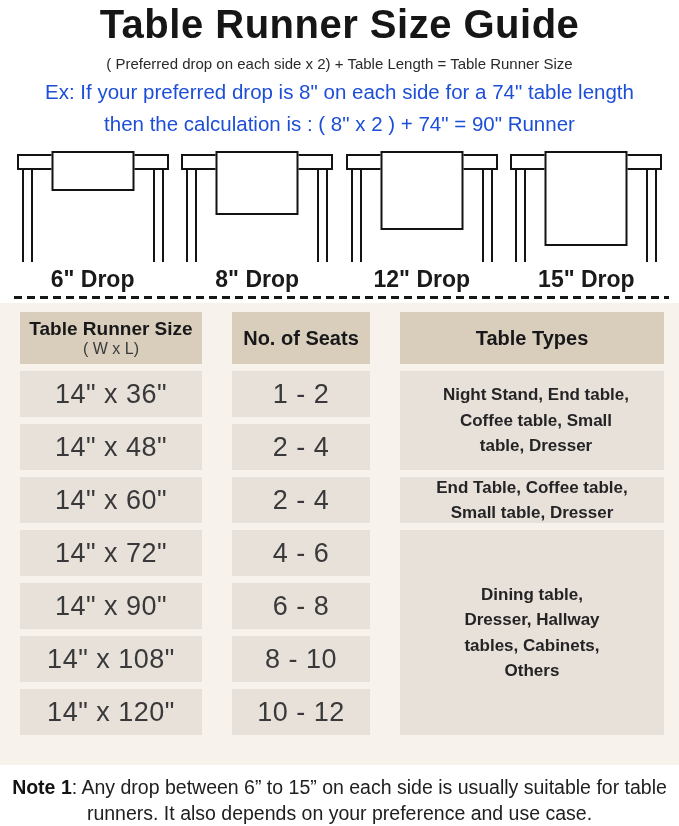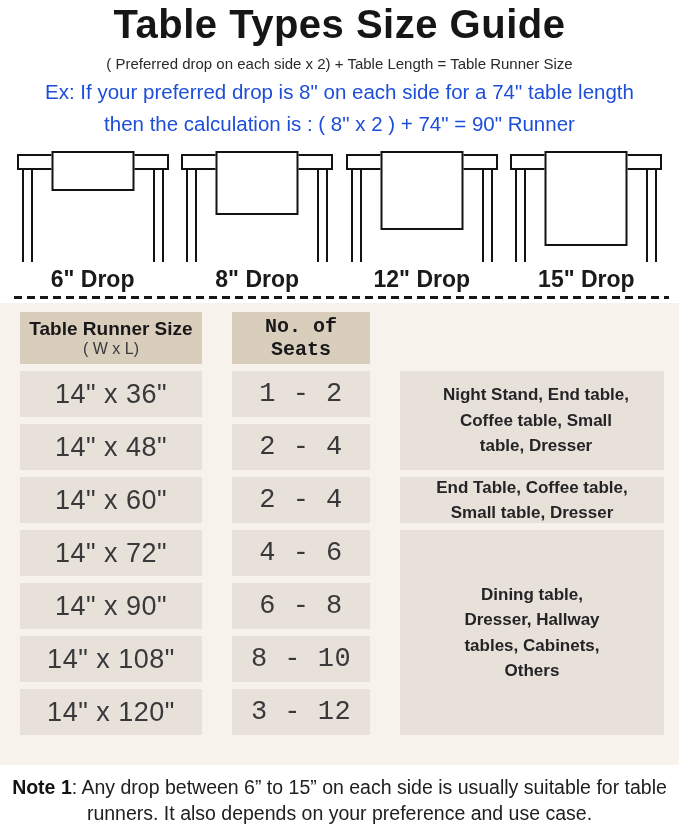--- a/index.html
+++ b/index.html
@@ -74,38 +74,38 @@
   .td { background: #e8e1d9; }
   .size-header-line1 { font-size: 19px; font-weight: 700; line-height: 1.15; }
   .size-header-line2 { font-size: 16px; font-weight: 400; color: #3a3a3c; }
   .seats-header, .types-header { font-size: 20px; font-weight: 700; }
   .size-cell, .seats-cell { font-size: 27px; font-weight: 400; color: #39393b; letter-spacing: 0.5px; }
   .types-cell {
     font-size: 17px; font-weight: 700; color: #242426;
     line-height: 1.5; white-space: pre-line;
   }
   .col1 { grid-column: 1; }
-  .col2 { grid-column: 2; font-family: Liberation Mono, monospace; }
+  .col2 { grid-column: 2; }
   .col3 { grid-column: 3; }
   .types-group-a { grid-column: 3; grid-row: 2 / span 2; padding-left: 8px; }
   .types-group-b { grid-column: 3; grid-row: 4; }
   .types-group-c { grid-column: 3; grid-row: 5 / span 4; }
 
   
   .notes { padding: 9px 4px 0 4px; text-align: center; }
   .note { font-size: 19.5px; line-height: 26px; color: #202022; }
   .note-label { font-weight: 700; color: #131315; }
 </style>
 </head>
 <body>
 
 <div class="page">
 
   <div class="header">
-    <h1 class="guide-title">Table Types Size Guide</h1>
+    <h1 class="guide-title">Table Runner Size Guide</h1>
     <p class="formula-line">( Preferred drop on each side x 2) + Table Length = Table Runner Size</p>
     <p class="example-line">Ex: If your preferred drop is 8" on each side for a 74" table length</p>
     <p class="example-line">then the calculation is : ( 8" x 2 ) + 74" = 90" Runner</p>
   </div>
 
   <div class="illustrations">
 
     <div class="illus drop-0">
       <div class="drawing">
         <div class="leg leg-left"></div>
@@ -150,41 +150,42 @@
 
   <div class="dashed-divider"></div>
 
   <div class="size-table">
 
     <div class="cell th col1">
       <span class="size-header-line1">Table Runner Size</span>
       <span class="size-header-line2">( W x L)</span>
     </div>
     <div class="cell th col2 seats-header">No. of Seats</div>
+    <div class="cell th col3 types-header">Table Types</div>
 
     <div class="cell td col1 size-cell">14" x 36"</div>
     <div class="cell td col2 seats-cell">1 - 2</div>
 
     <div class="cell td col1 size-cell">14" x 48"</div>
     <div class="cell td col2 seats-cell">2 - 4</div>
 
     <div class="cell td col1 size-cell">14" x 60"</div>
     <div class="cell td col2 seats-cell">2 - 4</div>
 
     <div class="cell td col1 size-cell">14" x 72"</div>
     <div class="cell td col2 seats-cell">4 - 6</div>
 
     <div class="cell td col1 size-cell">14" x 90"</div>
     <div class="cell td col2 seats-cell">6 - 8</div>
 
     <div class="cell td col1 size-cell">14" x 108"</div>
     <div class="cell td col2 seats-cell">8 - 10</div>
 
     <div class="cell td col1 size-cell">14" x 120"</div>
-    <div class="cell td col2 seats-cell">3 - 12</div>
+    <div class="cell td col2 seats-cell">10 - 12</div>
 
     <div class="cell td types-cell types-group-a">Night Stand, End table,
 Coffee table, Small
 table, Dresser</div>
     <div class="cell td types-cell types-group-b">End Table, Coffee table,
 Small table, Dresser</div>
     <div class="cell td types-cell types-group-c">Dining table,
 Dresser, Hallway
 tables, Cabinets,
 Others</div>

